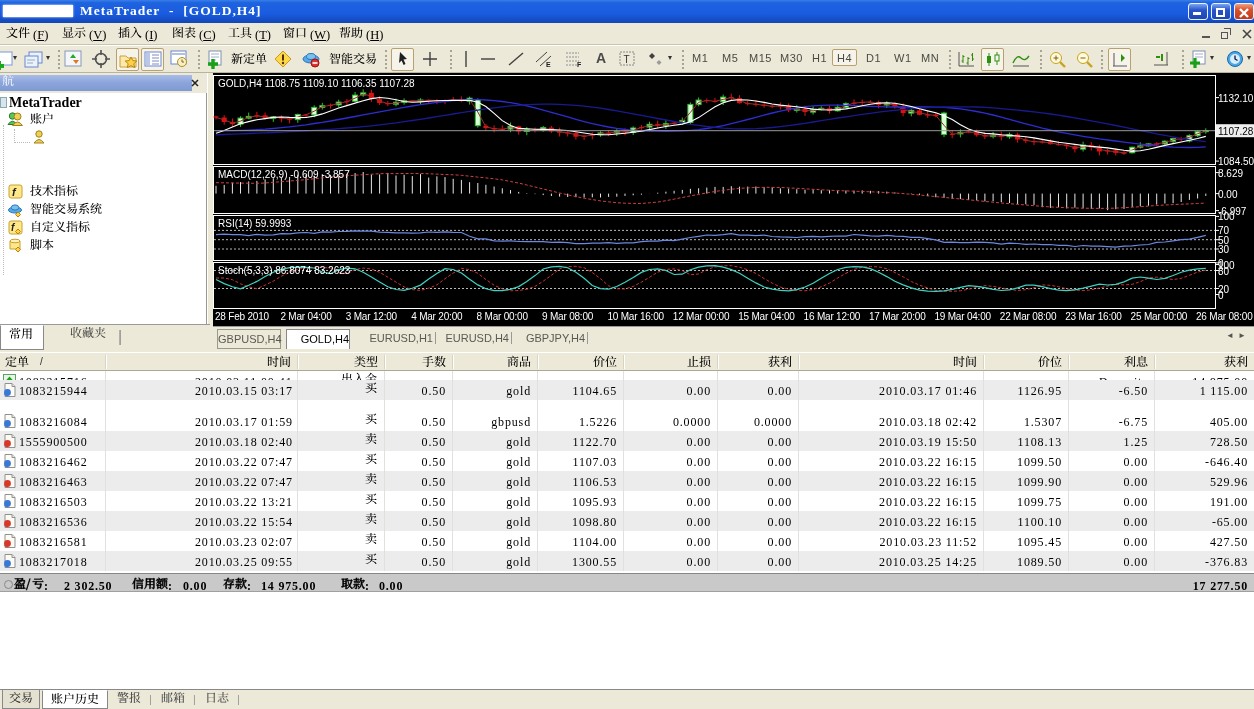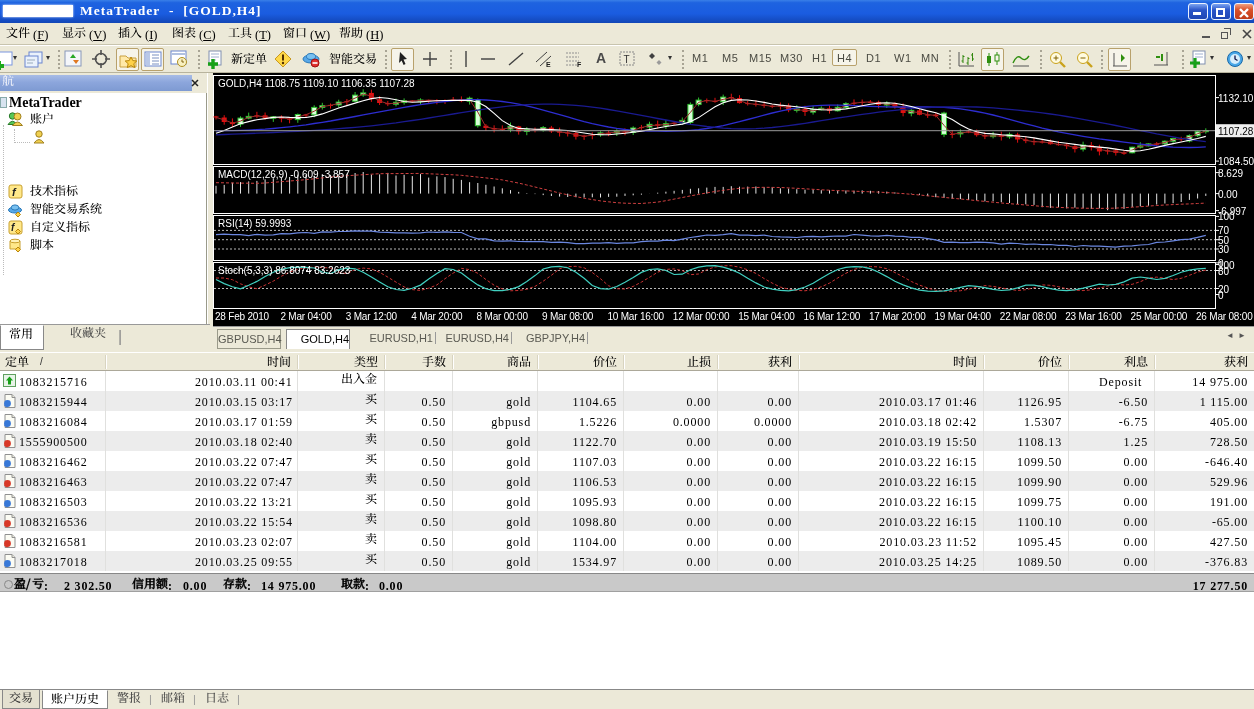--- a/index.html
+++ b/index.html
@@ -1091,21 +1091,21 @@
       <span style="position:absolute;left:341px;top:2px"><svg class="cn" width="37" height="14">
           <g fill="#000">
             <use href="#u51fa" transform="translate(0 10) scale(0.0120 -0.0120)"></use>
             <use href="#u5165" transform="translate(12 10) scale(0.0120 -0.0120)"></use>
             <use href="#u91d1" transform="translate(24 10) scale(0.0120 -0.0120)"></use>
           </g>
         </svg></span>
       <span class="num" style="left:1099px">Deposit</span>
       <span class="num" style="right:6px;left:auto">14 975.00</span>
     </div>
-    <div class="trow alt" style="top:20px">
+    <div class="trow alt" style="top:9px">
       <svg width="13" height="14" class="ric">
         <path d="M2 0.5 h7 l3 3 v10 h-10 z" fill="#fcfcf4" stroke="#909090"></path>
     <path d="M9 0.5 v3 h3" fill="#e8e8d8" stroke="#909090"></path>
         <circle cx="4.5" cy="9.5" r="3.4" fill="#3878d8"></circle>
         <path d="M4.5 12.9 q-2.5 0 -3 -2" stroke="#3878d8" fill="none"></path>
       </svg>
       <span class="num" style="left:19px">1083215944</span>
       <span class="num" style="left:195px">2010.03.15 03:17</span>
       <span style="position:absolute;left:365px;top:2px"><svg class="cn" width="13" height="14">
           <g fill="#000">
@@ -1299,21 +1299,21 @@
       </svg>
       <span class="num" style="left:19px">1083217018</span>
       <span class="num" style="left:195px">2010.03.25 09:55</span>
       <span style="position:absolute;left:365px;top:2px"><svg class="cn" width="13" height="14">
           <g fill="#000">
             <use href="#u4e70" transform="translate(0 10) scale(0.0120 -0.0120)"></use>
           </g>
         </svg></span>
       <span class="num" style="right:808px;left:auto">0.50</span>
       <span class="num" style="right:723px;left:auto">gold</span>
-      <span class="num" style="right:637px;left:auto">1534.97</span>
+      <span class="num" style="right:637px;left:auto">1300.55</span>
       <span class="num" style="right:543px;left:auto">0.00</span>
       <span class="num" style="right:462px;left:auto">0.00</span>
       <span class="num" style="right:277px;left:auto">2010.03.25 14:25</span>
       <span class="num" style="right:192px;left:auto">1089.50</span>
       <span class="num" style="right:106px;left:auto">0.00</span>
       <span class="num" style="right:6px;left:auto">-376.83</span>
     </div>
     <span style="position:absolute;left:105px;top:0;width:1px;height:200px;background:#e0e0de"></span>
     <span style="position:absolute;left:297px;top:0;width:1px;height:200px;background:#e0e0de"></span>
     <span style="position:absolute;left:384px;top:0;width:1px;height:200px;background:#e0e0de"></span>

